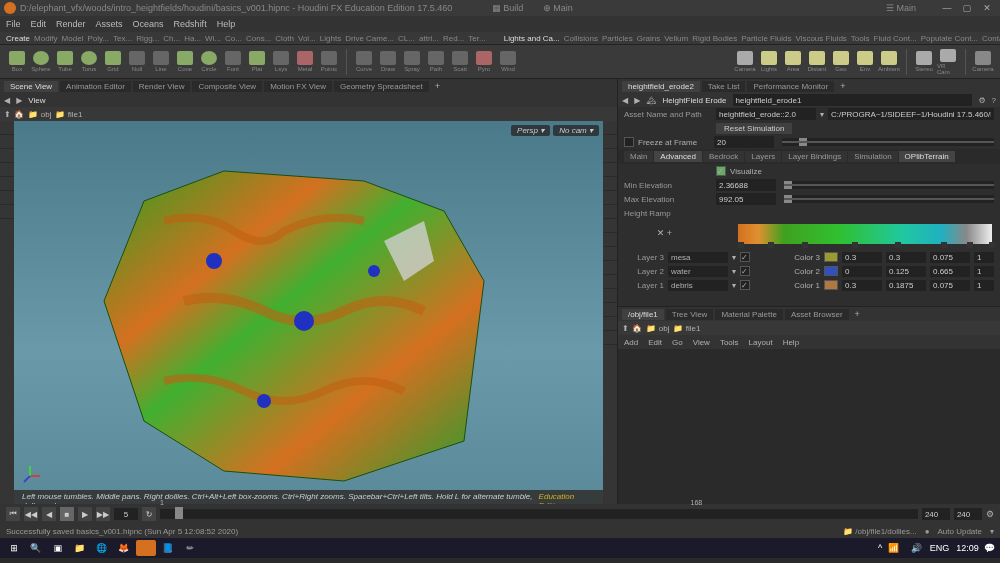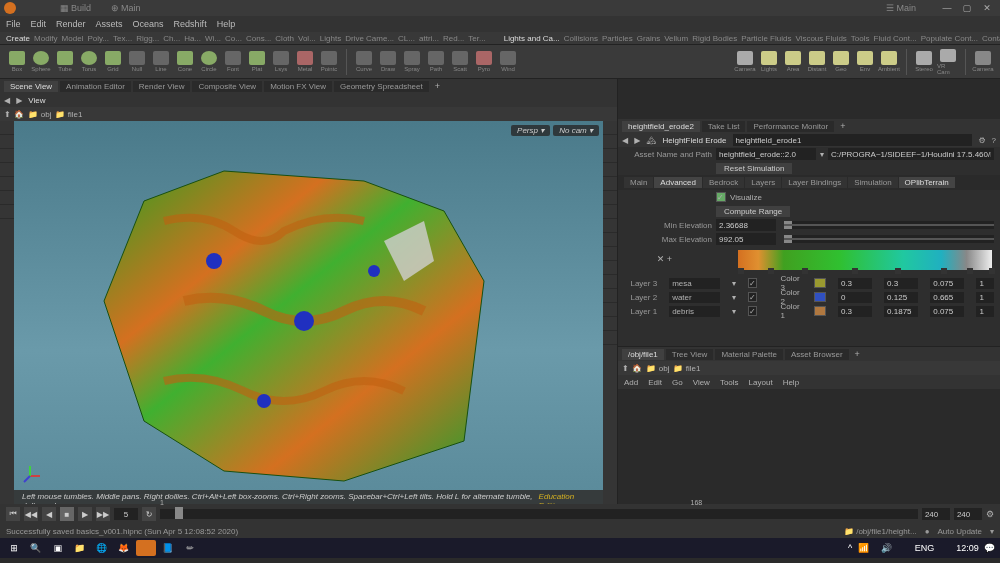--- a/index.html
+++ b/index.html
@@ -27,35 +27,35 @@
 .vp-ltools { width: 14px; background: #353535; display: flex; flex-direction: column; }
 .vp-ltools .t { width: 14px; height: 14px; border-bottom: 1px solid #2a2a2a; }
 .vp-rtools { width: 14px; background: #353535; display: flex; flex-direction: column; }
 .vp-rtools .t { width: 14px; height: 14px; border-bottom: 1px solid #2a2a2a; }
 .vp-canvas { flex: 1; background: linear-gradient(#4a7a8a, #6a9aaa 60%, #5a8a9a); position: relative; overflow: hidden; }
 .terrain { position: absolute; top: 40px; left: 70px; width: 420px; height: 330px; }
 .vp-overlay-btn { position: absolute; top: 4px; right: 4px; display: flex; gap: 3px; }
 .pill { background: rgba(40,40,40,0.8); color: #ccc; padding: 1px 6px; font-size: 8px; border-radius: 2px; }
 .vp-hint { position: absolute; bottom: 0; left: 0; right: 0; height: 14px; background: rgba(50,50,50,0.9); color: #ccc; font-size: 8px; padding: 2px 8px; display: flex; }
 .vp-hint .edu { margin-left: auto; color: #d4b022; }
-.right-top { width: 382px; display: flex; flex-direction: column; margin-top: 40px; }
+.right-top { width: 382px; display: flex; flex-direction: column; }
 .parm-pane { flex: 0 0 228px; display: flex; flex-direction: column; background: #2e2e2e; border-bottom: 1px solid #222; }
 .parm-header { height: 14px; background: #333; display: flex; align-items: center; padding: 0 4px; font-size: 8px; gap: 6px; }
 .parm-row { display: flex; align-items: center; height: 14px; padding: 0 6px; gap: 4px; font-size: 8px; }
-.parm-label { width: 88px; text-align: right; color: #999; }
+.parm-label { width: 88px; color: #999; }
 .parm-input { background: #222; color: #ccc; padding: 1px 3px; border: none; font-size: 8px; height: 12px; }
 .parm-tabs { display: flex; gap: 1px; padding: 2px 6px; background: #2a2a2a; }
 .parm-tab { padding: 1px 6px; background: #333; font-size: 8px; color: #999; }
 .parm-tab.active { background: #444; color: #ddd; }
 .ramp { height: 20px; margin: 4px 8px 2px 60px; background: linear-gradient(90deg, #d47020 0%, #e09030 8%, #40a020 18%, #30c030 40%, #20c8a0 65%, #20b0c0 80%, #888 90%, #eee 100%); position: relative; }
 .ramp .mark { position: absolute; bottom: -4px; width: 6px; height: 6px; background: #333; }
 .slider { flex: 1; height: 8px; background: #222; position: relative; margin-left: 4px; }
 .slider::after { content:""; position: absolute; left: 0; top: 3px; right: 0; height: 2px; background: #555; }
 .slider-handle { position: absolute; top: 0; width: 8px; height: 8px; background: #888; }
-.layer-row { display: flex; align-items: center; height: 14px; padding: 0 6px; gap: 12px; font-size: 8px; }
+.layer-row { display: flex; align-items: center; height: 14px; padding: 0 6px; gap: 4px; font-size: 8px; }
 .layer-row .lbl { width: 40px; text-align: right; color: #999; }
 .layer-row .val { width: 60px; background: #222; padding: 1px 3px; }
 .chk { width: 10px; height: 10px; background: #222; border: 1px solid #555; display: inline-block; }
 .swatch { width: 14px; height: 10px; border: 1px solid #555; }
 .num { width: 40px; background: #222; padding: 1px 3px; color: #ccc; }
 .net-pane { flex: 1; display: flex; flex-direction: column; background: #2a2a2a; }
 .net-menu { height: 14px; background: #333; display: flex; align-items: center; gap: 10px; padding: 0 6px; font-size: 8px; }
 .net-canvas { flex: 1; background: #2e2e2e; position: relative; overflow: hidden; }
 .net-wm1 { position: absolute; top: 8px; left: 140px; color: #3a3a3a; font-size: 14px; font-weight: bold; }
 .net-wm2 { position: absolute; top: 8px; right: 10px; color: #3a3a3a; font-size: 14px; font-weight: bold; }
@@ -68,20 +68,21 @@
 .status .right { margin-left: auto; display: flex; gap: 8px; align-items: center; }
 .taskbar { height: 20px; background: #1a1a2a; display: flex; align-items: center; padding: 0 4px; }
 .taskicon { width: 20px; height: 16px; margin-right: 2px; display: inline-flex; align-items: center; justify-content: center; }
 .btn { background: #404040; padding: 1px 8px; color: #ccc; font-size: 8px; }
 </style>
 </head>
 <body>
 
 <div class="titlebar">
   <span style="width:12px;height:12px;background:#d47020;border-radius:50%;margin-right:4px"></span>
+  <span>D:/elephant_vfx/woods/intro_heightfields/houdini/basics_v001.hipnc - Houdini FX Education Edition 17.5.460</span>
   <span style="margin-left:40px">▦ <span>Build</span></span>
   <span style="margin-left:20px">⊕ <span>Main</span></span>
   <span class="spacer"></span>
   <span style="margin-right:20px;color:#888">☰ Main</span>
   <span class="winbtn">—</span>
   <span class="winbtn">▢</span>
   <span class="winbtn">✕</span>
 </div>
 
 <div class="menubar">
@@ -372,52 +373,59 @@
       <div class="parm-row">
         <span class="parm-label">Asset Name and Path</span>
         <input class="parm-input" style="width: 100px;" value="heightfield_erode::2.0">
         <span>▾</span>
         <input class="parm-input" style="flex: 1 1 0%;" value="C:/PROGRA~1/SIDEEF~1/Houdini 17.5.460/houdini/otls/OPlibTerrain.hda">
       </div>
       <div class="parm-row">
         <span class="parm-label"></span>
         <span class="btn">Reset Simulation</span>
       </div>
+      <div class="parm-row">
+        <span class="chk"></span>
+        <span style="width:72px">Freeze at Frame</span>
+        <input class="parm-input" style="width: 60px;" value="20">
+        <div class="slider">
+            <div class="slider-handle" style="left:8%"></div>
+          </div>
+      </div>
       <div class="parm-tabs">
         <span class="parm-tab">Main</span>
         <span class="parm-tab active">Advanced</span>
         <span class="parm-tab">Bedrock</span>
         <span class="parm-tab">Layers</span>
         <span class="parm-tab">Layer Bindings</span>
         <span class="parm-tab">Simulation</span>
         <span class="parm-tab active">OPlibTerrain</span>
       </div>
       <div class="parm-row">
         <span class="parm-label"></span>
         <span class="chk" style="background:#6a6">✓</span>
         <span>Visualize</span>
       </div>
       <div class="parm-row">
-        <span class="parm-label"></span>
-        <span class="btn">Compute Range</span>
-      </div>
-      <div class="parm-row">
         <span class="parm-label">Min Elevation</span>
         <input class="parm-input" style="width: 60px;" value="2.36688">
         <div class="slider">
             <div class="slider-handle" style="left:0"></div>
           </div>
       </div>
       <div class="parm-row">
         <span class="parm-label">Max Elevation</span>
         <input class="parm-input" style="width: 60px;" value="992.05">
         <div class="slider">
             <div class="slider-handle" style="left:0"></div>
           </div>
       </div>
+      <div class="parm-row">
+          <span style="color:#999">Height Ramp</span>
+        </div>
       <div style="display:flex;align-items:center">
         <div style="width:60px;text-align:right;padding-right:6px">
           <span>✕</span>
           <span>+</span>
         </div>
         <div class="ramp" style="flex:1">
           <div class="mark" style="left:0%"></div>
           <div class="mark" style="left:12%"></div>
           <div class="mark" style="left:25%"></div>
           <div class="mark" style="left:45%"></div>
@@ -511,37 +519,37 @@
     <span style="position:absolute;left:70%;top:-10px;font-size:7px">168</span>
   </div>
   <input class="parm-input" style="width: 28px;" value="240">
   <input class="parm-input" style="width: 28px;" value="240">
   <span>⚙</span>
 </div>
 
 <div class="status">
   <span>Successfully saved basics_v001.hipnc (Sun Apr  5 12:08:52 2020)</span>
   <div class="right">
-    <span>📁 <span>/obj/file1/height...</span></span>
+    <span>📁 <span>/obj/file1/dollies...</span></span>
     <span>●</span>
     <span>Auto Update</span>
     <span>▾</span>
   </div>
 </div>
 
 <div class="taskbar">
   <span class="taskicon" style="color:#fff">⊞</span>
   <span class="taskicon" style="color:#fff">🔍</span>
   <span class="taskicon" style="color:#fff">▣</span>
   <span class="taskicon">📁</span>
   <span class="taskicon">🌐</span>
   <span class="taskicon">🦊</span>
   <span class="taskicon" style="background:#d47020;border-radius:2px"></span>
   <span class="taskicon">📘</span>
   <span class="taskicon">✏</span>
   <span style="flex:1"></span>
   <span style="color:#fff">^</span>
   <span style="color:#fff;margin:0 6px">📶</span>
   <span style="color:#fff;margin:0 6px">🔊</span>
-  <span style="color:#fff;margin:0 16px">ENG</span>
+  <span style="color:#fff;margin:0 1px">ENG</span>
   <span style="color:#fff;margin:8px 6px">12:09</span>
   <span style="color:#fff">💬</span>
 </div>
 
 </body></html>

